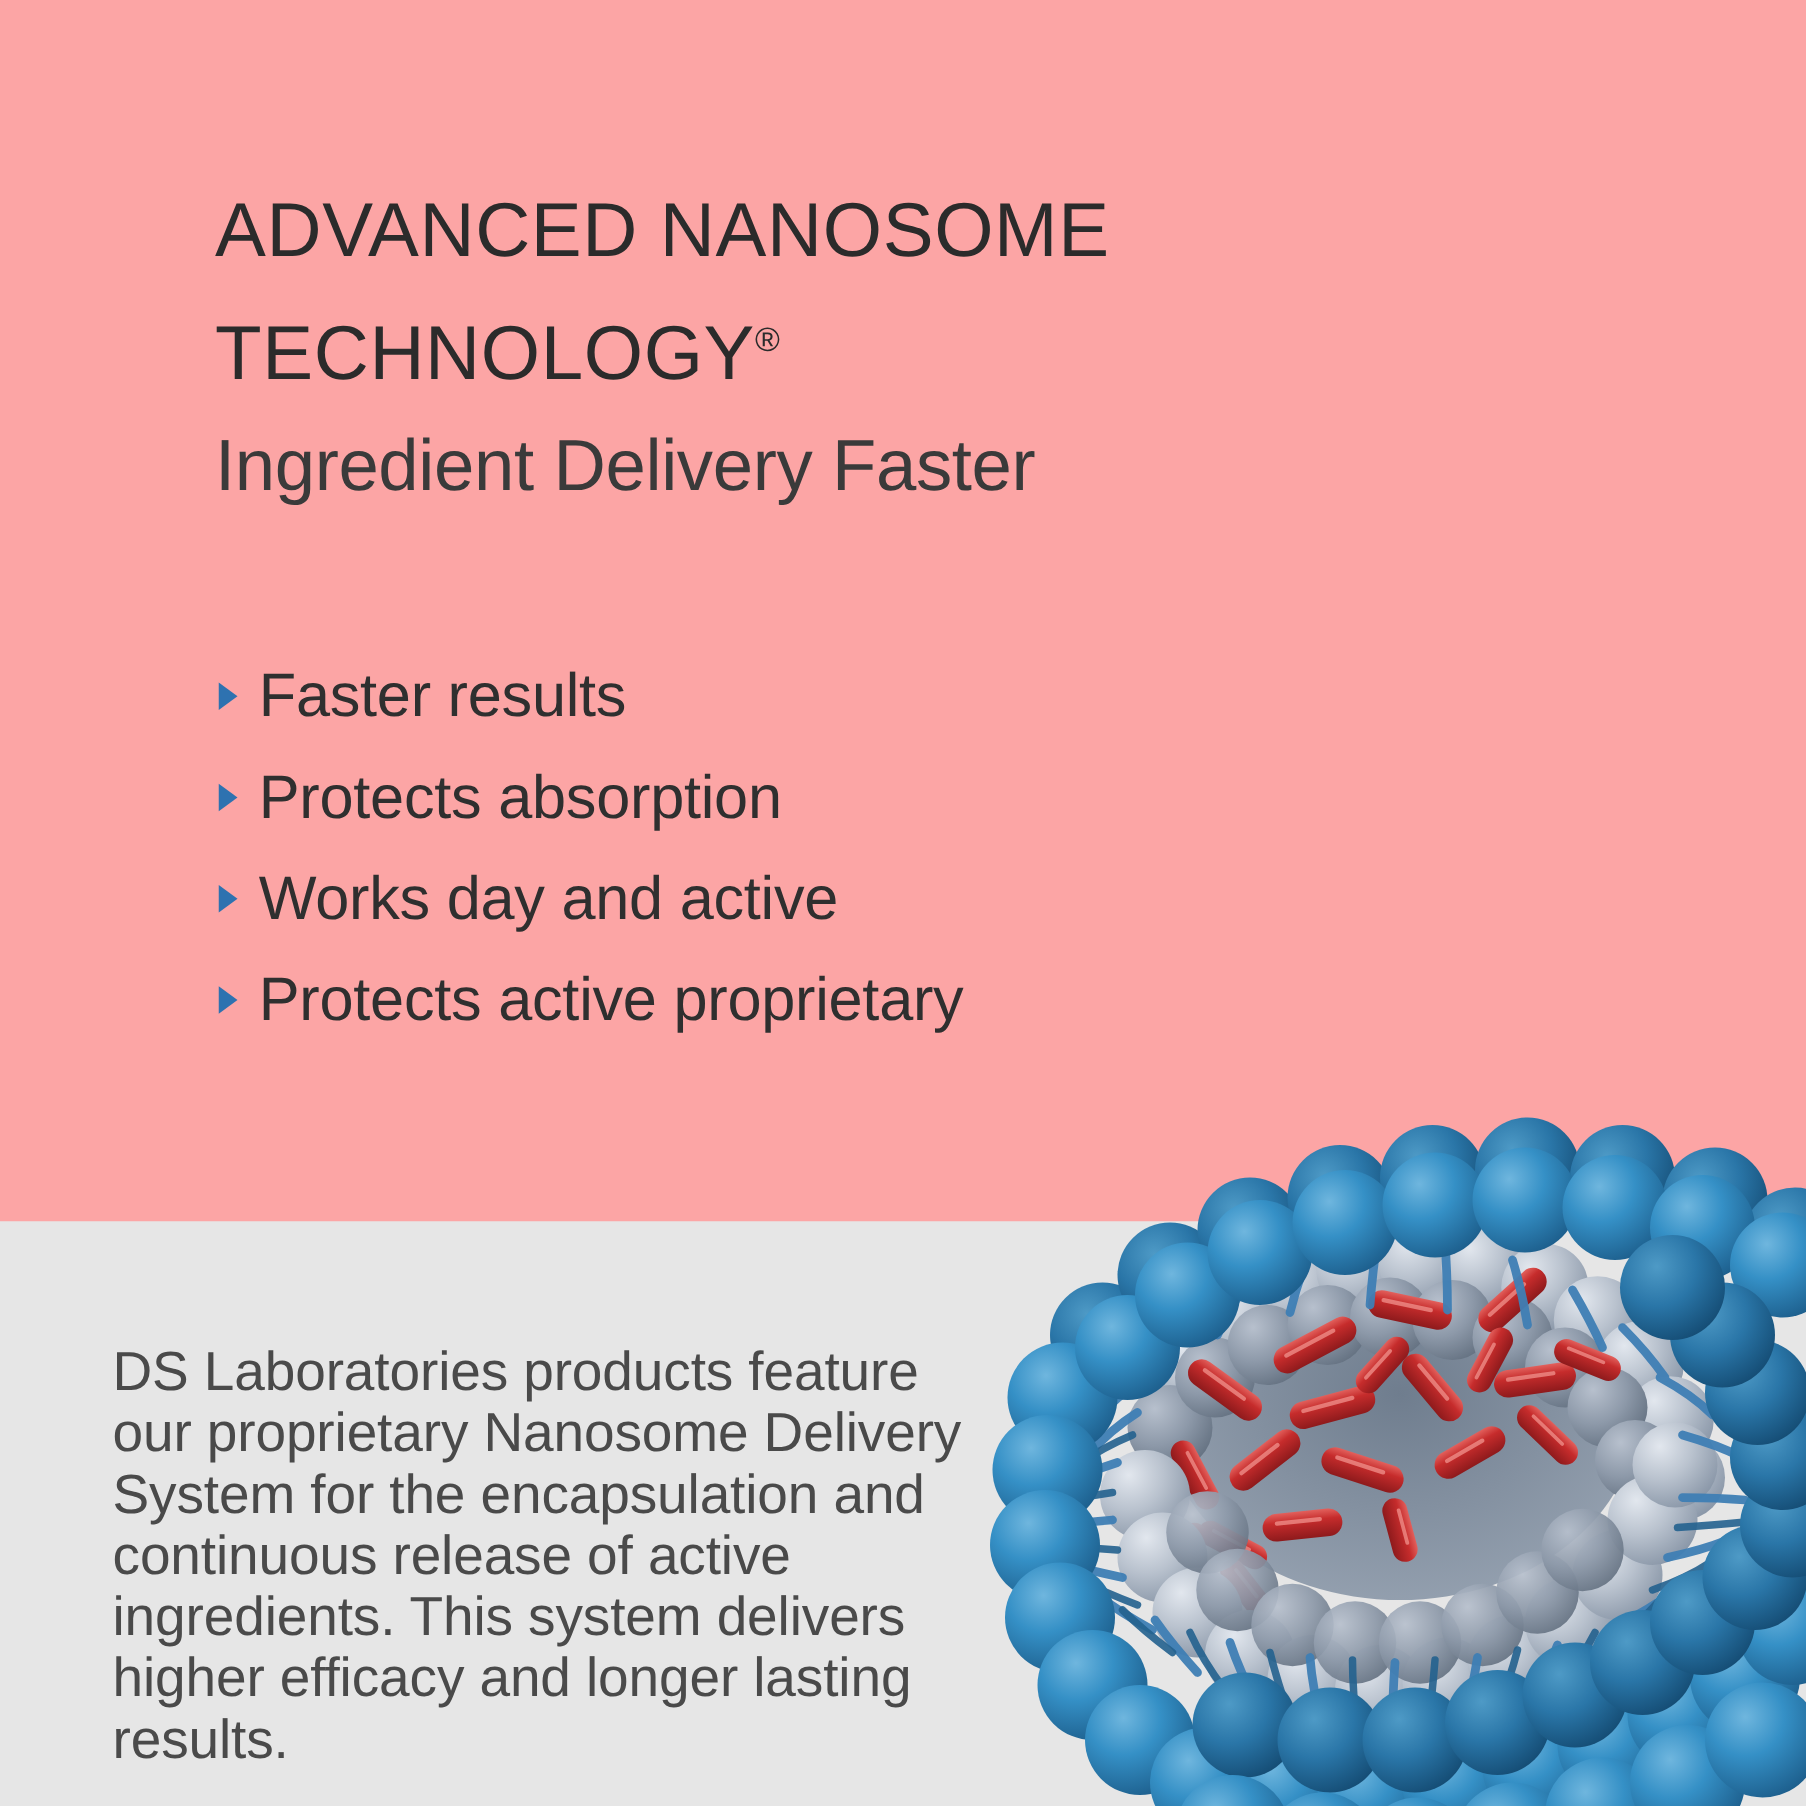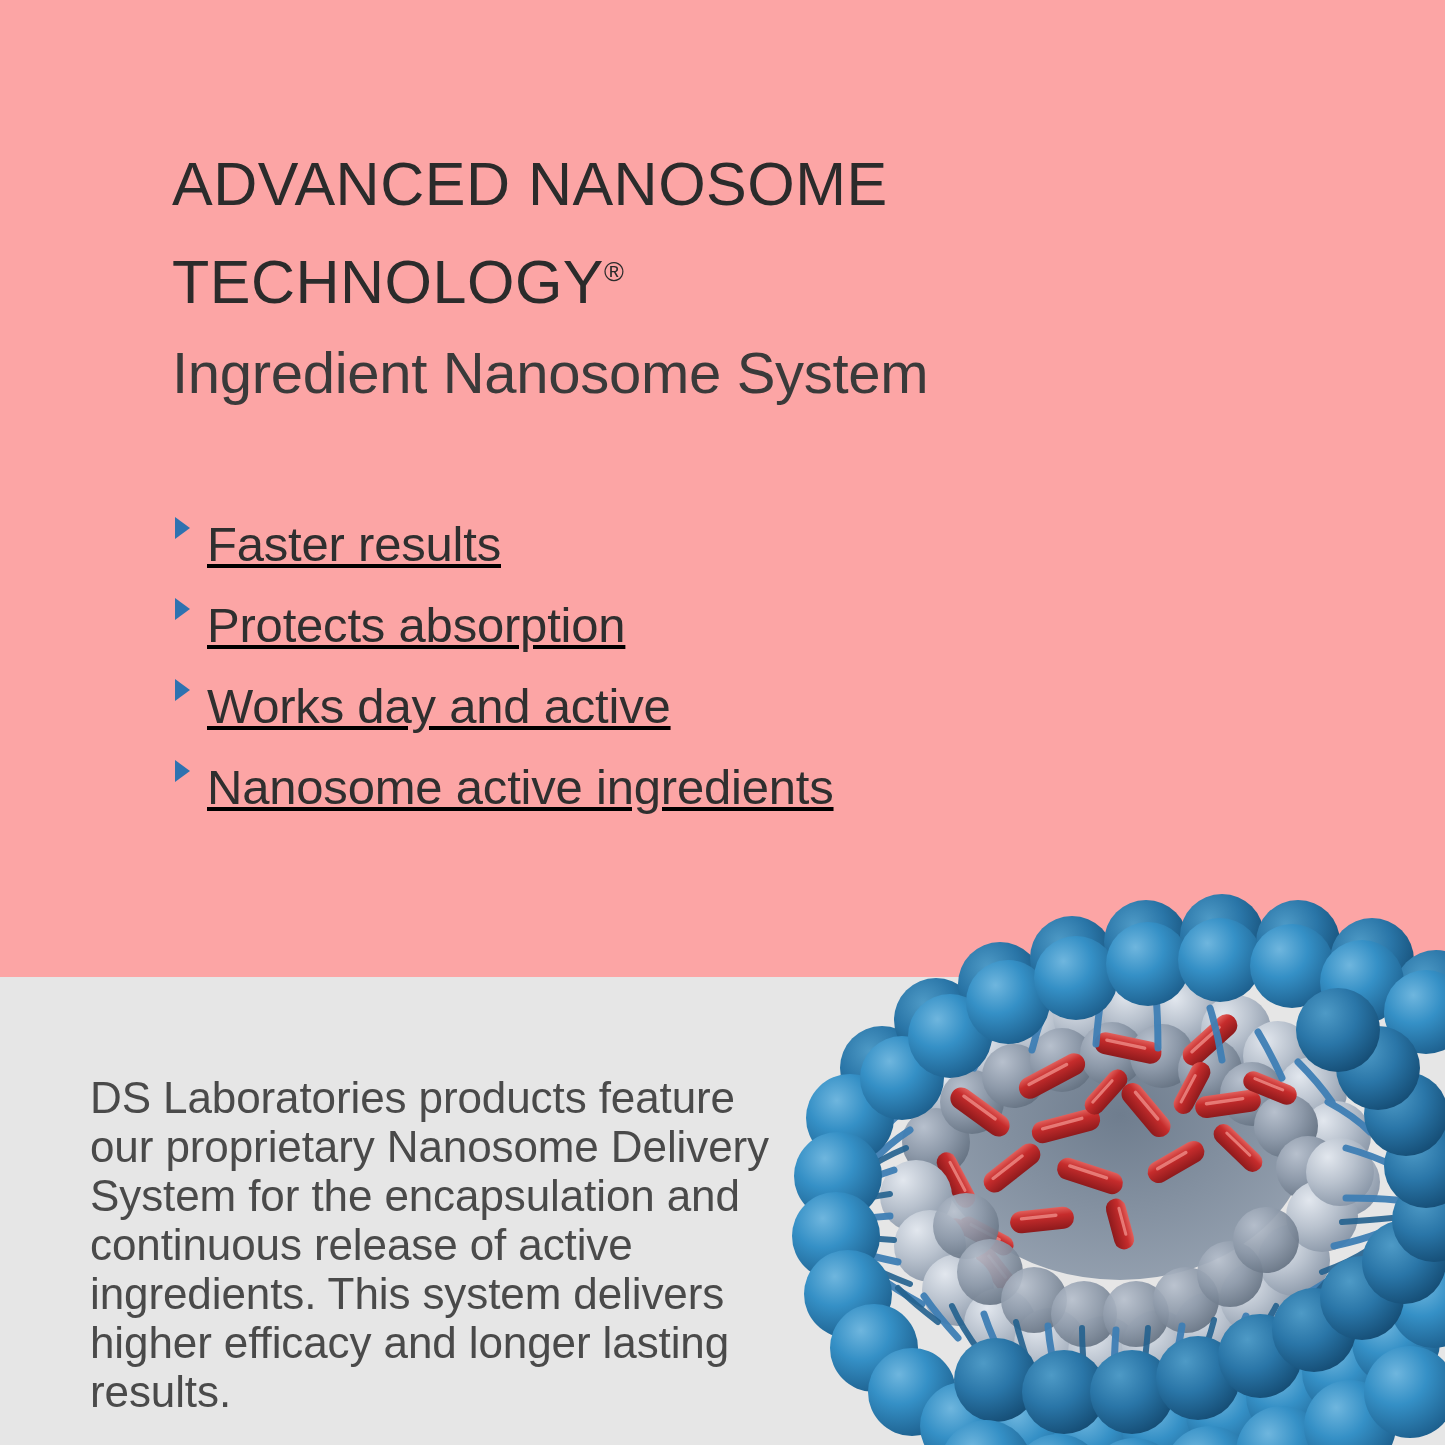--- a/index.html
+++ b/index.html
@@ -66,23 +66,22 @@
     position: absolute;
     left: 175px;
     top: 516px;
     width: 860px;
     list-style: none;
     margin: 0;
     padding: 0;
   }
   .benefit-item {
     display: flex;
-    align-items: flex-start;
+    align-items: center;
     height: 81px;
-    text-decoration: underline;
   }
   .bullet-icon {
     flex: 0 0 auto;
     width: 17px;
     height: 24px;
     margin-right: 15px;
     position: relative;
   }
   .bullet-icon::before {
     content: "";
@@ -135,39 +134,39 @@
 </style>
 </head>
 <body>
 
 <div id="page">
 
   <div class="grey-band"></div>
 
   <div class="headline-block">
     <h1 class="headline"><span>ADVANCED NANOSOME</span><br><span>TECHNOLOGY</span><span class="reg">®</span></h1>
-    <p class="subheadline">Ingredient Nanosome System</p>
+    <p class="subheadline">Ingredient Delivery Faster</p>
   </div>
 
   <ul class="benefits">
     <li class="benefit-item">
       <span class="bullet-icon"></span>
       <span class="benefit-label">Faster results</span>
     </li>
     <li class="benefit-item">
       <span class="bullet-icon"></span>
       <span class="benefit-label">Protects absorption</span>
     </li>
     <li class="benefit-item">
       <span class="bullet-icon"></span>
       <span class="benefit-label">Works day and active</span>
     </li>
     <li class="benefit-item">
       <span class="bullet-icon"></span>
-      <span class="benefit-label">Nanosome active ingredients</span>
+      <span class="benefit-label">Protects active proprietary</span>
     </li>
   </ul>
 
   <p class="description">DS Laboratories products feature our proprietary Nanosome Delivery System for the encapsulation and continuous release of active ingredients. This system delivers higher efficacy and longer lasting results.</p>
 
   <div class="illustration">
     <svg width="655" height="565" viewBox="0 0 655 565" xmlns="http://www.w3.org/2000/svg">
       <defs>
         <radialGradient id="headBlue" cx="35%" cy="30%" r="75%">
           <stop offset="0%" stop-color="#6fb6de"></stop>

